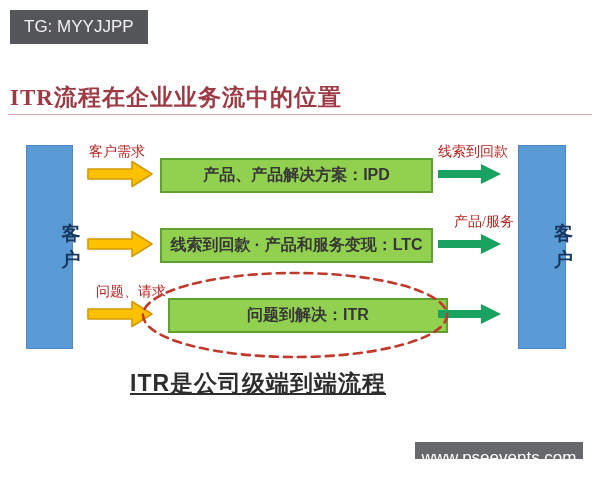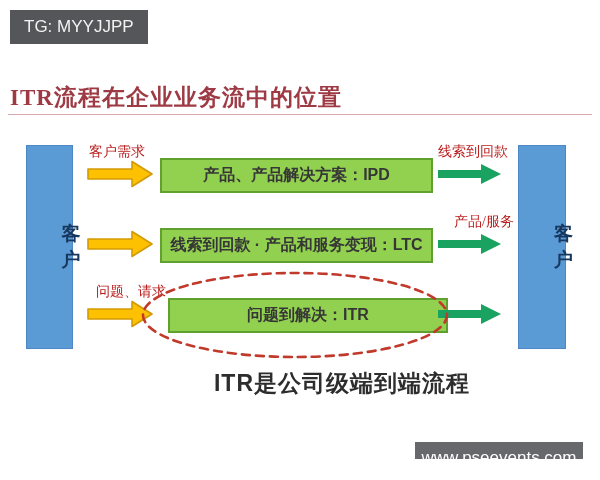--- a/index.html
+++ b/index.html
@@ -67,22 +67,22 @@
 
   
   .ellipse-wrap { left:140px; top:271px; width:312px; height:90px; pointer-events:none; }
   .ellipse-wrap ellipse {
     fill:none; stroke:var(--ellipse-red,#c0392b); stroke-width:2.6;
     stroke-dasharray:8 6; stroke-linecap:round;
   }
 
   
   .caption {
-    left:130px; top:368px; width:340px; text-align:right;
-    font-size:23px; font-weight:600; color:var(--caption-text,#2d2d2d); letter-spacing:1px;
+    left:130px; top:368px; width:340px; text-align:left;
+    font-size:23px; font-weight:600; color:var(--caption-text,#2d2d2d); letter-spacing:1px;text-decoration:underline;
   }
 
   
   .watermark {
     left:415px; top:442px; width:168px; height:17px;
     background:var(--watermark-bg,#67686b); color:#ffffff;
     font-size:17px; line-height:31px; text-align:center;text-decoration:underline;
   }
 </style>
 </head>

